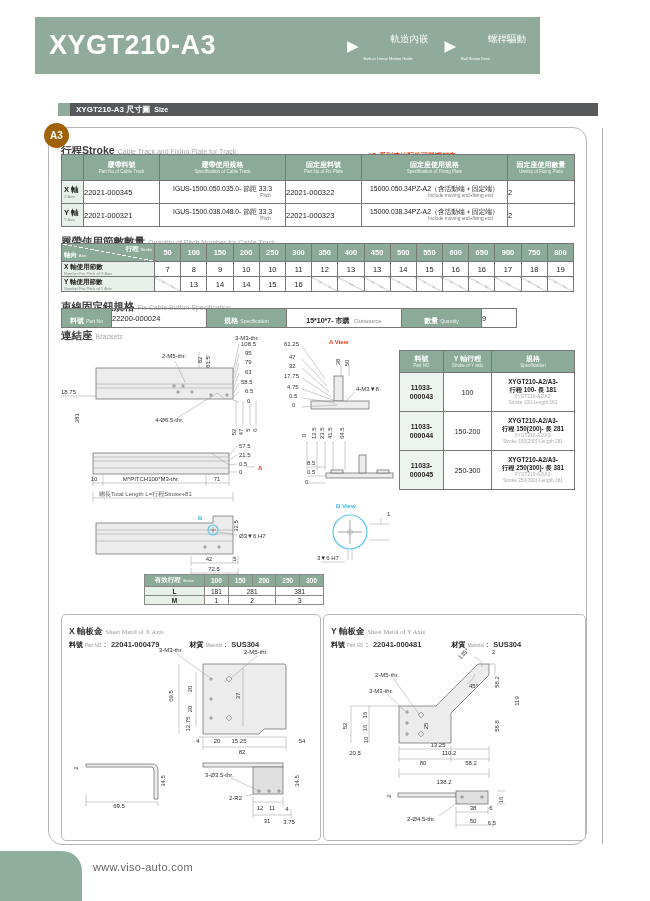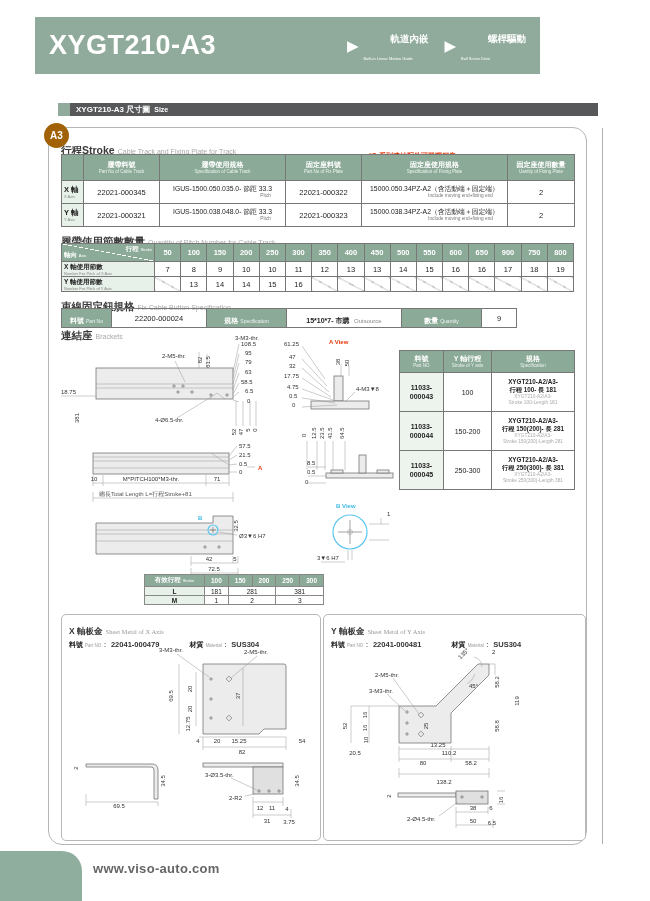--- a/index.html
+++ b/index.html
@@ -7,21 +7,21 @@
        font-family:"Liberation Sans",sans-serif;color:#222;overflow:hidden;}
   .abs{position:absolute;}
   
   .band{position:absolute;left:35px;top:17px;width:505px;height:57px;background:#90ab9b;
         display:flex;align-items:center;padding:0 14px;box-sizing:border-box;justify-content:space-between;}
   .band .title{color:#fff;font-weight:bold;font-size:27px;letter-spacing:.5px;}
   .band .subtitle{color:#fff;font-size:19px;margin-left:9px;white-space:nowrap;}
   .features{margin-left:auto;display:flex;gap:16px;align-items:center;}
   .feature{display:flex;align-items:center;gap:5px;}
   .feature .tri{color:#fff;font-size:15px;line-height:15px;}
-  .feature .cn{color:#fff;font-weight:bold;font-size:9.5px;line-height:11px;white-space:nowrap;padding-left:27px;}
+  .feature .cn{color:#fff;font-weight:normal;font-size:9.5px;line-height:11px;white-space:nowrap;padding-left:27px;}
   .feature .en{color:#fff;font-size:4px;line-height:5px;white-space:nowrap;}
   
   .secbar{position:absolute;left:58px;top:103px;width:540px;height:13px;background:#57585a;
           display:flex;align-items:center;}
   .secbar .chip{width:12px;height:13px;background:#90ab9b;margin-right:6px;}
   .secbar .cn{color:#fff;font-weight:bold;font-size:8px;white-space:nowrap;}
   .secbar .en{color:#fff;font-weight:bold;font-size:7px;margin-left:4px;}
   
   .panel{position:absolute;left:48px;top:127px;width:537px;height:716px;
          border:1px solid #b5b5b5;border-radius:14px;background:#fff;}
@@ -37,21 +37,21 @@
   .note .grn{color:#93b0a0;font-size:5.5px;}
   
   table{border-collapse:collapse;table-layout:fixed;}
   td,th{border:1px solid #777;padding:0;overflow:hidden;vertical-align:middle;}
   .ghead{background:#8baa98;color:#fff;text-align:center;}
   .ghead .cn{display:block;font-size:7px;font-weight:bold;line-height:9px;}
   .ghead .en{display:block;font-size:4.5px;line-height:6px;color:#eef4ef;font-weight:normal;}
   .lgreen{background:#e7f0e9;}
   .axcell .cn{font-size:7.5px;font-weight:bold;line-height:8px;display:block;text-align:left;padding-left:2px;}
   .axcell .en{font-size:4px;color:#8a8a8a;line-height:5px;display:block;text-align:left;padding-left:2px;}
-  .cval{font-size:7.5px;text-align:center;margin-left:37px;}
+  .cval{font-size:7.5px;text-align:left;margin-left:37px;}
   .spec1{font-size:6.8px;text-align:center;line-height:8px;display:block;}
   .spec2{font-size:4.8px;color:#777;text-align:right;line-height:6px;display:block;padding-right:14px;}
   .diag{background-image:linear-gradient(to right top,transparent 48.8%,#999 48.8%,#999 51.2%,transparent 51.2%);}
   .hdiag{position:relative;background:#8baa98;}
   .hdiag .dline{position:absolute;inset:0;background-image:linear-gradient(to right top,transparent 49%,#fff 49%,#fff 51%,transparent 51%);}
   .hdiag .tr{position:absolute;right:2px;top:1px;color:#fff;font-size:6.5px;font-weight:bold;}
   .hdiag .tr small{font-size:4px;font-weight:normal;}
   .hdiag .bl{position:absolute;left:2px;bottom:1px;color:#fff;font-size:6.5px;font-weight:bold;}
   .hdiag .bl small{font-size:4px;font-weight:normal;}
   .rowlab .cn{font-size:6.5px;font-weight:bold;display:block;line-height:8px;padding-left:2px;text-align:left;}
@@ -84,21 +84,21 @@
   svg text{font-family:"Liberation Sans",sans-serif;font-size:6px;fill:#333;}
   svg .red{fill:#e8390e;font-weight:bold;}
   svg .blue{fill:#3bb8e8;font-weight:bold;}
   svg .thin{stroke:#999;stroke-width:.5;fill:none;}
   svg .part{fill:#ececec;stroke:#777;stroke-width:.8;}
   svg .part2{fill:#e0e0e0;stroke:#777;stroke-width:.8;}
   svg .cross{stroke:#666;stroke-width:.6;fill:none;}
   svg .bl{stroke:#5bc6ee;stroke-width:1.2;fill:none;}
   
   .foot-shape{position:absolute;left:0;top:851px;width:82px;height:50px;background:#8fae9d;border-top-right-radius:20px;}
-  .foot-url{position:absolute;left:93px;top:861px;font-size:13px;font-weight:bold;color:#666;letter-spacing:.3px;}
+  .foot-url{position:absolute;left:93px;top:861px;font-size:11px;font-weight:normal;color:#666;letter-spacing:.3px;}
 </style>
 </head>
 <body>
 
 <div>
 
   <header class="band">
     <span class="title">XYGT210-A3</span>
     <div class="features">
       <div class="feature">

